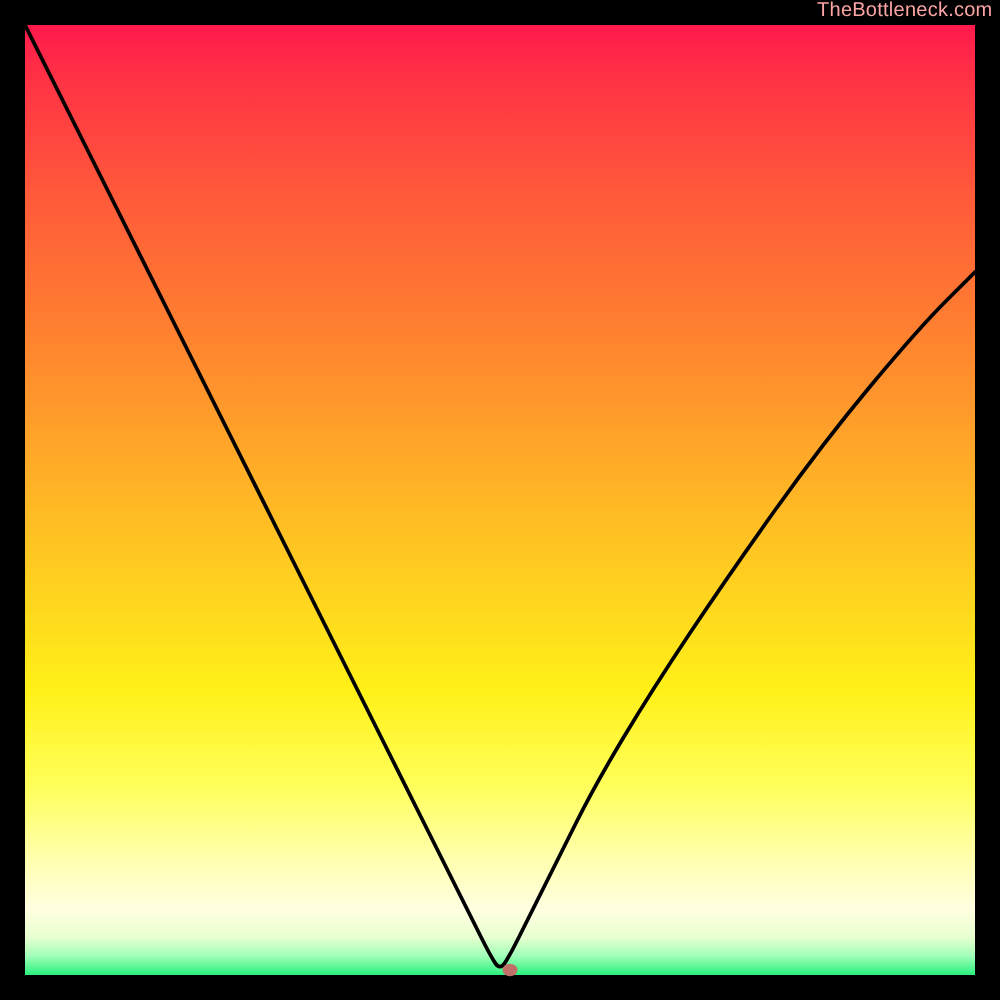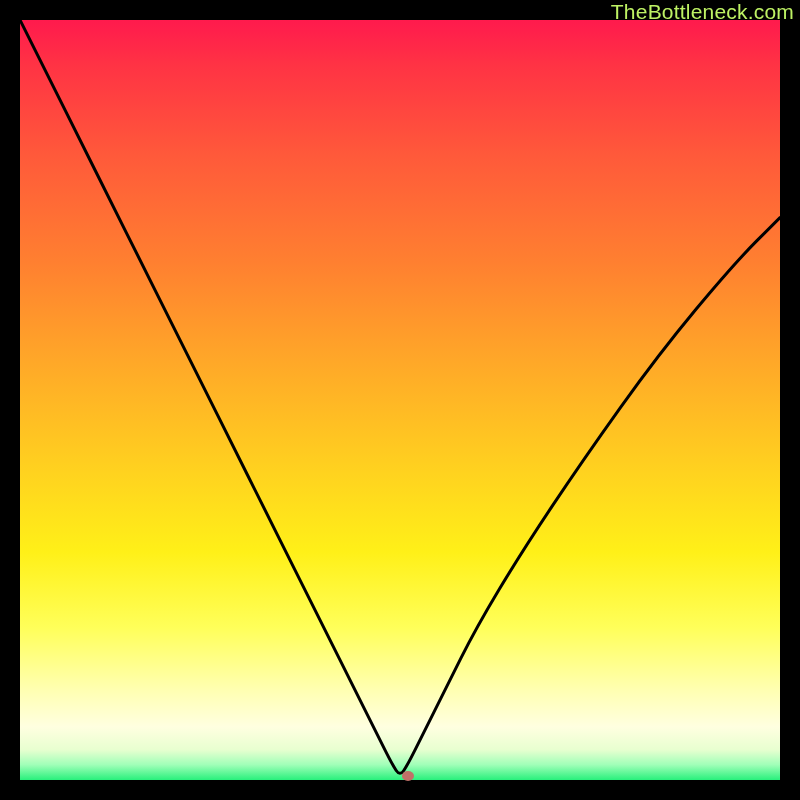--- a/index.html
+++ b/index.html
@@ -49,22 +49,22 @@
   }
   .dot {
     position: absolute;
     border-radius: 50%;
     transform: translate(-50%, -50%);
   }
   .watermark {
     position: absolute;
     top: 0;
     right: 6px;
-    color: #bef264;
-    font-size: 21px;
+    color: #fca5a5;
+    font-size: 16px;
     letter-spacing: 0.2px;
     user-select: none;
   }
 </style>
 </head>
 <body>
 
 <div class="stage">
   <div class="watermark">TheBottleneck.com</div>
 

